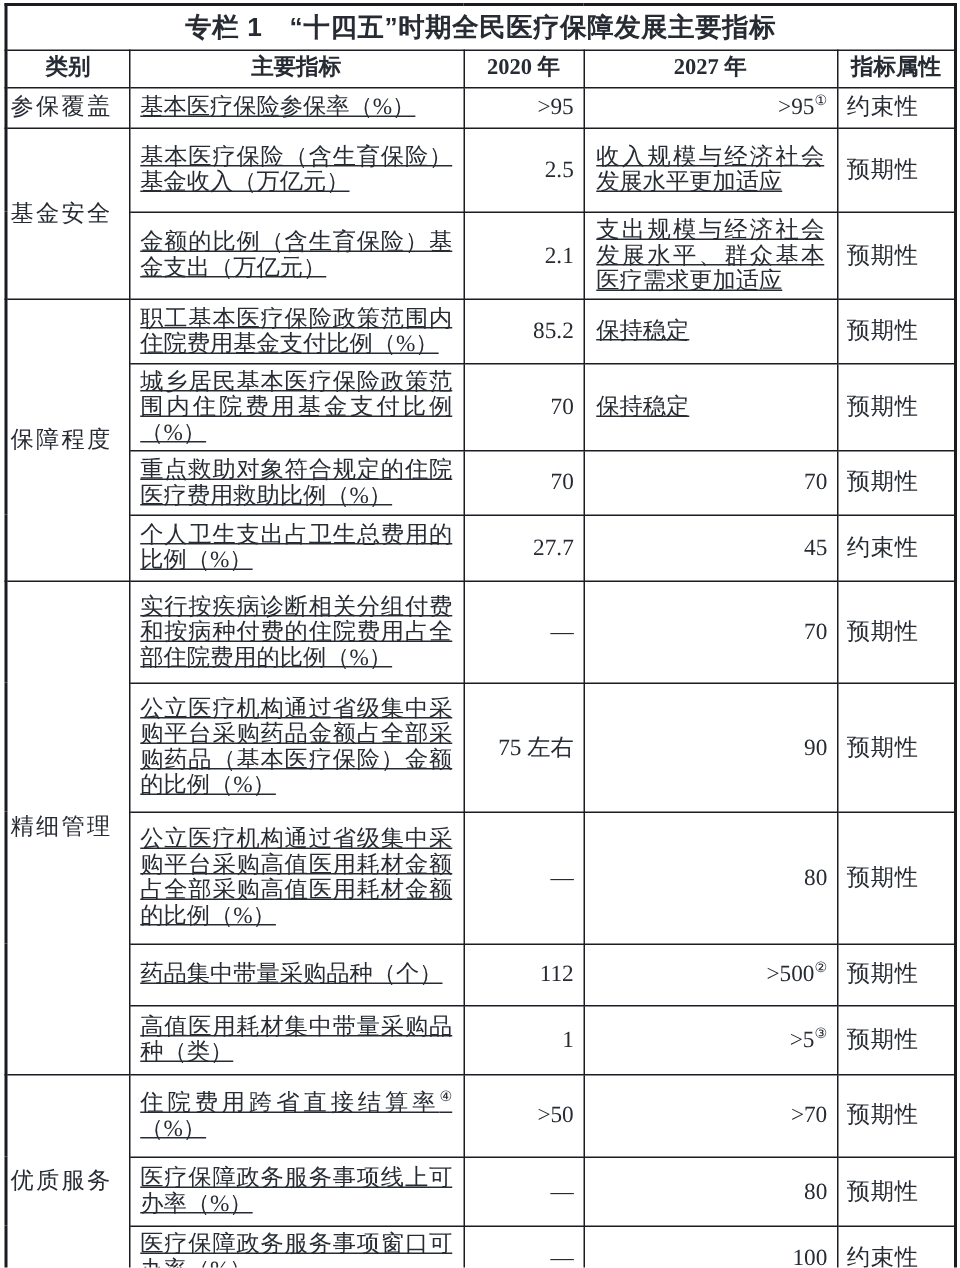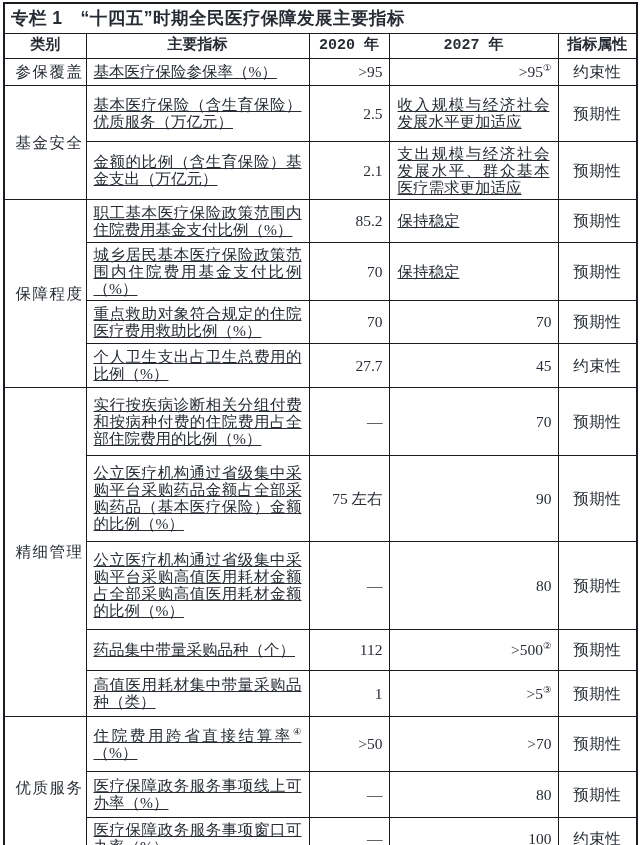--- a/index.html
+++ b/index.html
@@ -27,47 +27,47 @@
     padding: 3px 6px;
     font-size: 15.5px;
     line-height: 17px;
     vertical-align: middle;
     overflow: hidden;
   }
   .title-cell {
     font-family: "Liberation Sans", "DejaVu Sans", sans-serif;
     font-weight: bold;
     font-size: 17.5px;
-    text-align: left;
+    text-align: center;
     letter-spacing: 0.5px;
     white-space: pre;
   }
   th.col-h {
-    font-family: Liberation Mono, monospace;
+    font-family: Liberation Serif, serif;
     font-weight: bold;
     font-size: 15px;
     text-align: center;
   }
   td.cat {
-    text-align: right;
+    text-align: left;
     letter-spacing: 1.5px;
     padding-left: 2px; padding-right: 2px;
   }
   td.ind {
     text-align: justify;
     text-justify: inter-ideograph;
     padding-left: 7px; padding-right: 7px; text-decoration: underline;
   }
   td.val { text-align: right; }
   td.val.jleft {
     text-align: justify;
     text-justify: inter-ideograph;
     padding-left: 8px; padding-right: 8px; text-decoration: underline;
   }
-  td.attr { text-align: center; letter-spacing: 0.5px; }
+  td.attr { text-align: left; letter-spacing: 0.5px; }
   sup.fn {
     font-family: "DejaVu Sans", sans-serif;
     font-size: 9.5px;
     line-height: 0;
     vertical-align: super;
   }
 </style>
 </head>
 <body>
 
@@ -94,21 +94,21 @@
   <tbody>
     <tr style="height:27px">
       <td class="cat" rowspan="1">参保覆盖</td>
       <td class="ind">基本医疗保险参保率（%）</td>
       <td class="val">&gt;95</td>
       <td class="val"><span>&gt;95</span><sup class="fn">①</sup></td>
       <td class="attr">约束性</td>
     </tr>
     <tr style="height:56px">
       <td class="cat" rowspan="2">基金安全</td>
-      <td class="ind">基本医疗保险（含生育保险）优质服务（万亿元）</td>
+      <td class="ind">基本医疗保险（含生育保险）基金收入（万亿元）</td>
       <td class="val">2.5</td>
       <td class="val jleft">收入规模与经济社会发展水平更加适应</td>
       <td class="attr">预期性</td>
     </tr>
     <tr style="height:57px">
       <td class="ind">金额的比例（含生育保险）基金支出（万亿元）</td>
       <td class="val">2.1</td>
       <td class="val jleft">支出规模与经济社会发展水平、群众基本医疗需求更加适应</td>
       <td class="attr">预期性</td>
     </tr>

